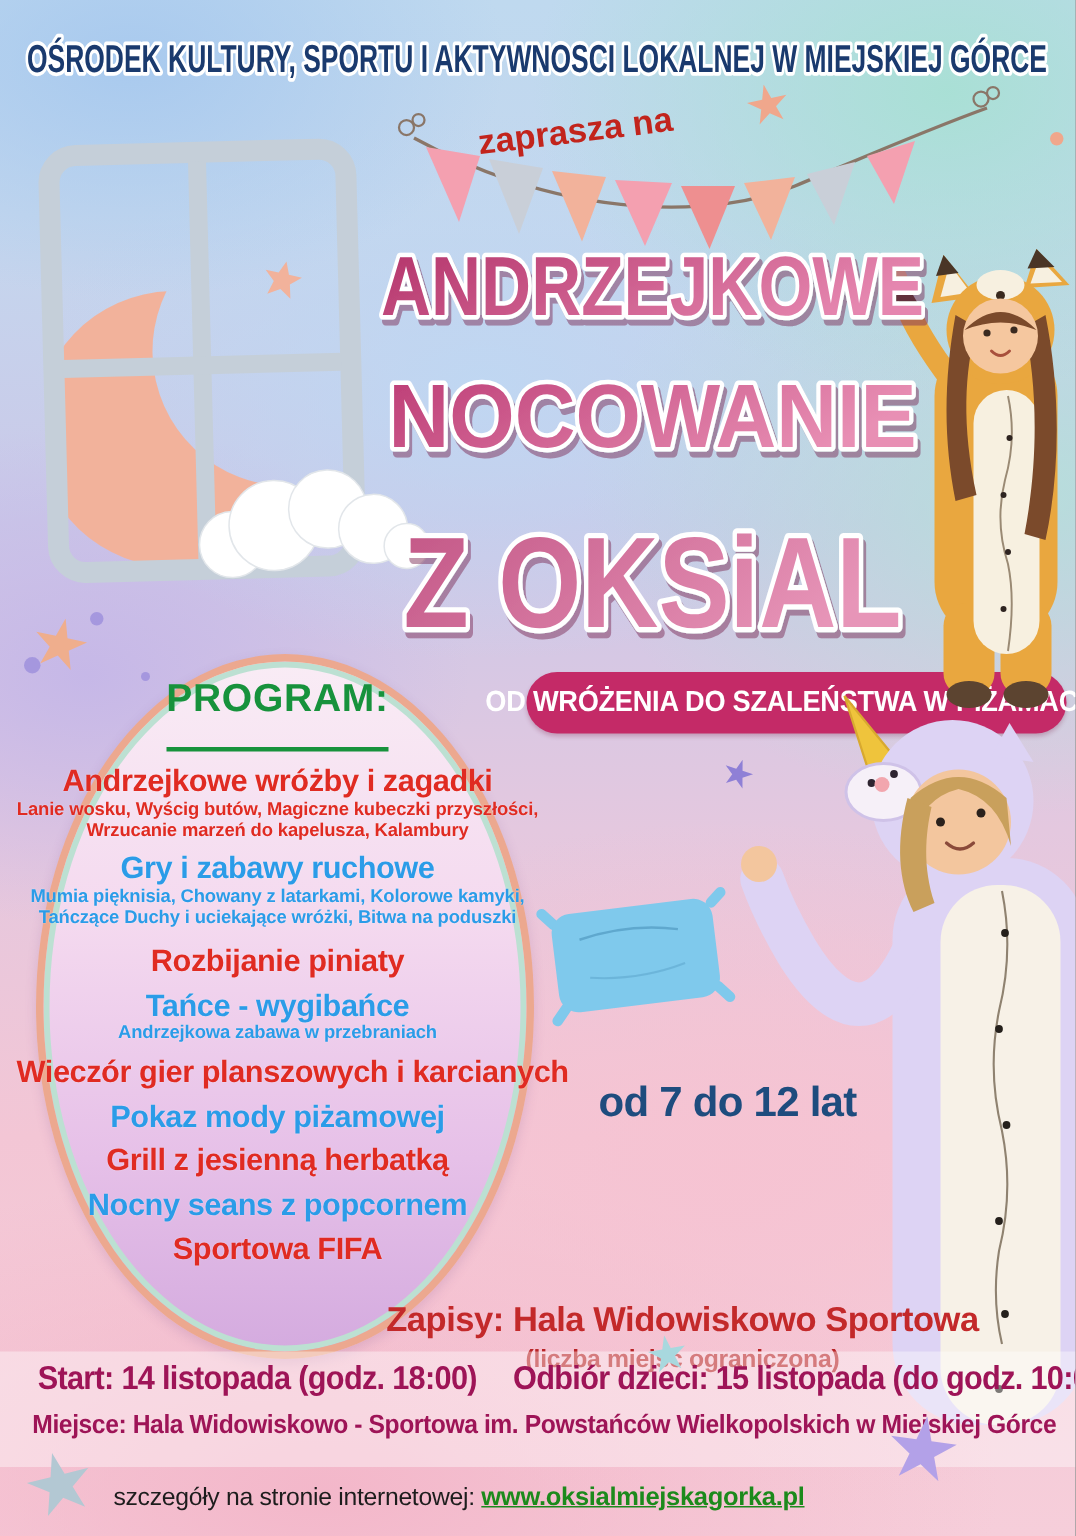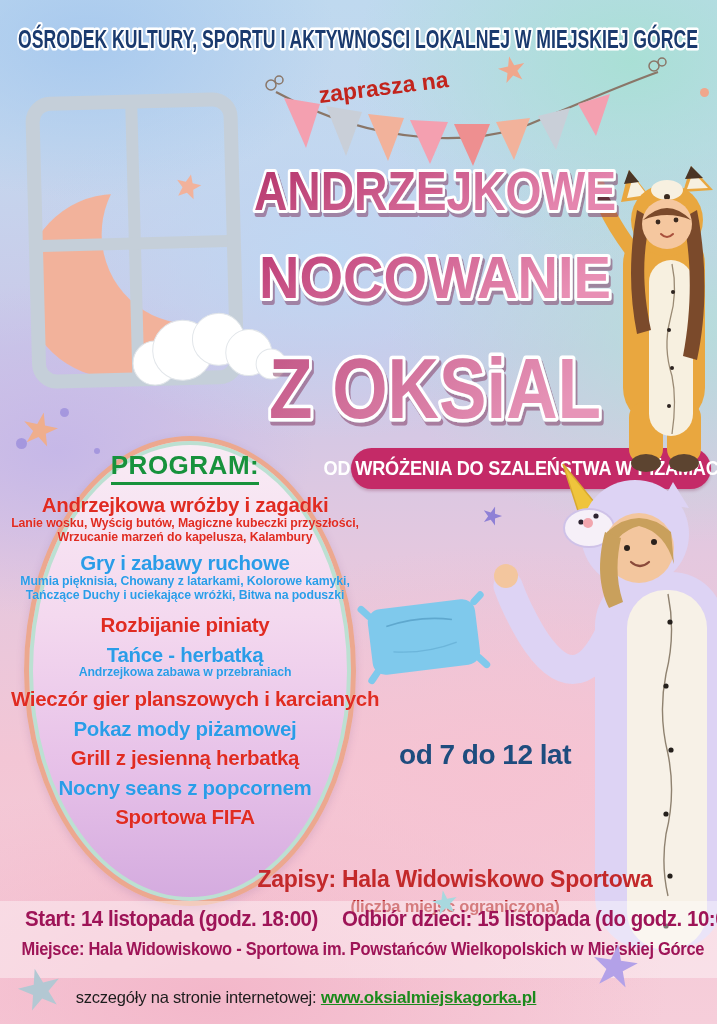--- a/index.html
+++ b/index.html
@@ -21,31 +21,31 @@
   .banner-pill span{color:#fff;font-weight:bold;font-size:19.5px;white-space:nowrap;
     transform:scaleX(.93);letter-spacing:-.2px;}
   .zaprasza{left:296px;top:74px;width:175px;text-align:center;transform:rotate(-7deg);
     color:#C2241C;font-weight:bold;font-size:23px;}
   
   .oval{left:24px;top:436px;width:322px;height:460px;border-radius:50%;
     border:5px solid #ECA88F;box-shadow:inset 0 0 0 4px #BCE0D2, 0 3px 8px rgba(120,80,140,.18);
     background:linear-gradient(180deg,#F9ECF5 0%,#F4D9EF 38%,#E6C0E8 72%,#D4ABDF 100%);}
   .program{left:11px;top:452px;width:348px;text-align:center;line-height:1.05;}
   .program-heading{display:inline-block;color:#17923C;font-weight:bold;font-size:26px;
-    letter-spacing:.5px;border-bottom:3px solid #17923C;padding-bottom:3px;margin-bottom:9px;}
+    letter-spacing:.5px;border-bottom:3px solid #17923C;padding-bottom:19px;margin-bottom:9px;}
   .p-item{margin-bottom:8px;}
   .p-title{font-weight:bold;font-size:20.5px;white-space:nowrap;letter-spacing:-.3px;}
   .p-detail{font-weight:bold;font-size:12.3px;line-height:1.12;margin-top:1px;letter-spacing:-.1px;}
   .red{color:#E02B22;text-shadow:0 0 1px rgba(255,255,255,.6);}
   .blue{color:#2B9CE8;text-shadow:0 0 1px rgba(255,255,255,.6);}
   .gap1{height:4px;}
   
   .audience{left:330px;top:716px;width:310px;text-align:center;color:#1E4C7E;}
   .audience .l1{font-weight:bold;font-size:21.5px;letter-spacing:-.3px;white-space:nowrap;}
-  .audience .l2{font-weight:bold;font-size:28px;letter-spacing:-.5px;margin-top:23px;}
+  .audience .l2{font-weight:bold;font-size:28px;letter-spacing:-.5px;margin-top:3px;}
   
   .registration{left:255px;top:822px;width:400px;text-align:center;margin-top:44px;}
   .registration .l1{color:#C3292A;font-weight:bold;font-size:23px;white-space:nowrap;letter-spacing:-.3px;}
   .registration .l2{color:#B92427;font-weight:bold;font-size:16.5px;margin-top:4px;letter-spacing:-.2px;}
   
   .band{left:0;top:901px;width:717px;height:77px;background:rgba(255,255,255,.40);}
   .f-line1{left:0;top:906px;width:717px;text-align:center;color:#9E1457;font-weight:bold;
     font-size:22px;white-space:nowrap;transform:scaleX(.93);letter-spacing:-.5px;}
   .f-line1 .sep{display:inline-block;width:26px;}
   .f-venue{left:0;top:939px;width:717px;text-align:center;color:#9E1457;font-weight:bold;
@@ -165,33 +165,33 @@
       <text x="189" y="70" font-size="56" fill="url(#tg1)" stroke-width="6" textLength="362" lengthAdjust="spacingAndGlyphs">ANDRZEJKOWE</text>
       <text x="189" y="158" font-size="60" fill="url(#tg2)" stroke-width="6" textLength="352" lengthAdjust="spacingAndGlyphs">NOCOWANIE</text>
       <text x="189" y="278" font-size="86" fill="url(#tg3)" stroke-width="7" textLength="332" lengthAdjust="spacingAndGlyphs">Z OKSiAL</text>
     </g>
   </svg>
 
   <div class="abs oval"></div>
   <div class="abs program">
     <div><span class="program-heading">PROGRAM:</span></div>
     <div class="p-item">
-      <div class="p-title red">Andrzejkowa wróżby i zagadki</div>
+      <div class="p-title red">Andrzejkowe wróżby i zagadki</div>
       <div class="p-detail red">Lanie wosku, Wyścig butów, Magiczne kubeczki przyszłości, Wrzucanie marzeń do kapelusza, Kalambury</div>
     </div>
     <div class="p-item">
       <div class="p-title blue">Gry i zabawy ruchowe</div>
       <div class="p-detail blue">Mumia pięknisia, Chowany z latarkami, Kolorowe kamyki, Tańczące Duchy i uciekające wróżki, Bitwa na poduszki</div>
     </div>
     <div class="gap1"></div>
     <div class="p-item">
       <div class="p-title red">Rozbijanie piniaty</div>
     </div>
     <div class="p-item">
-      <div class="p-title blue">Tańce - herbatką</div>
+      <div class="p-title blue">Tańce - wygibańce</div>
       <div class="p-detail blue">Andrzejkowa zabawa w przebraniach</div>
     </div>
     <div class="p-item">
       <div class="p-title red">Wieczór gier planszowych i karcianych</div>
     </div>
     <div class="p-item">
       <div class="p-title blue">Pokaz mody piżamowej</div>
     </div>
     <div class="p-item">
       <div class="p-title red">Grill z jesienną herbatką</div>

